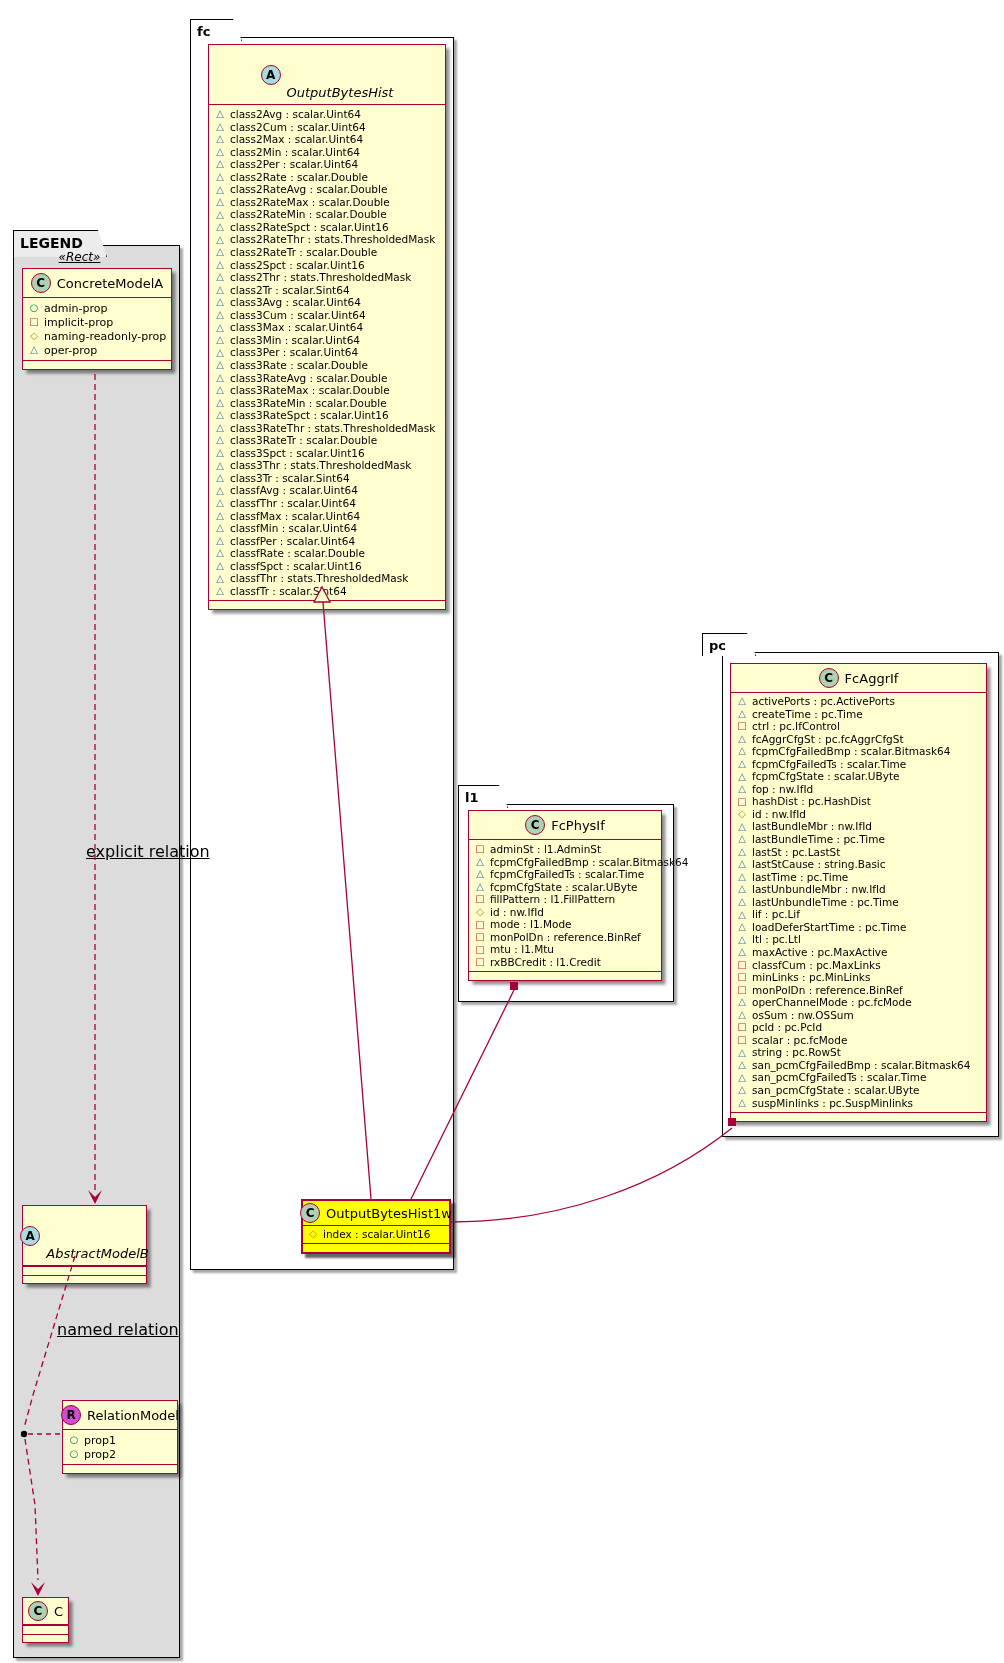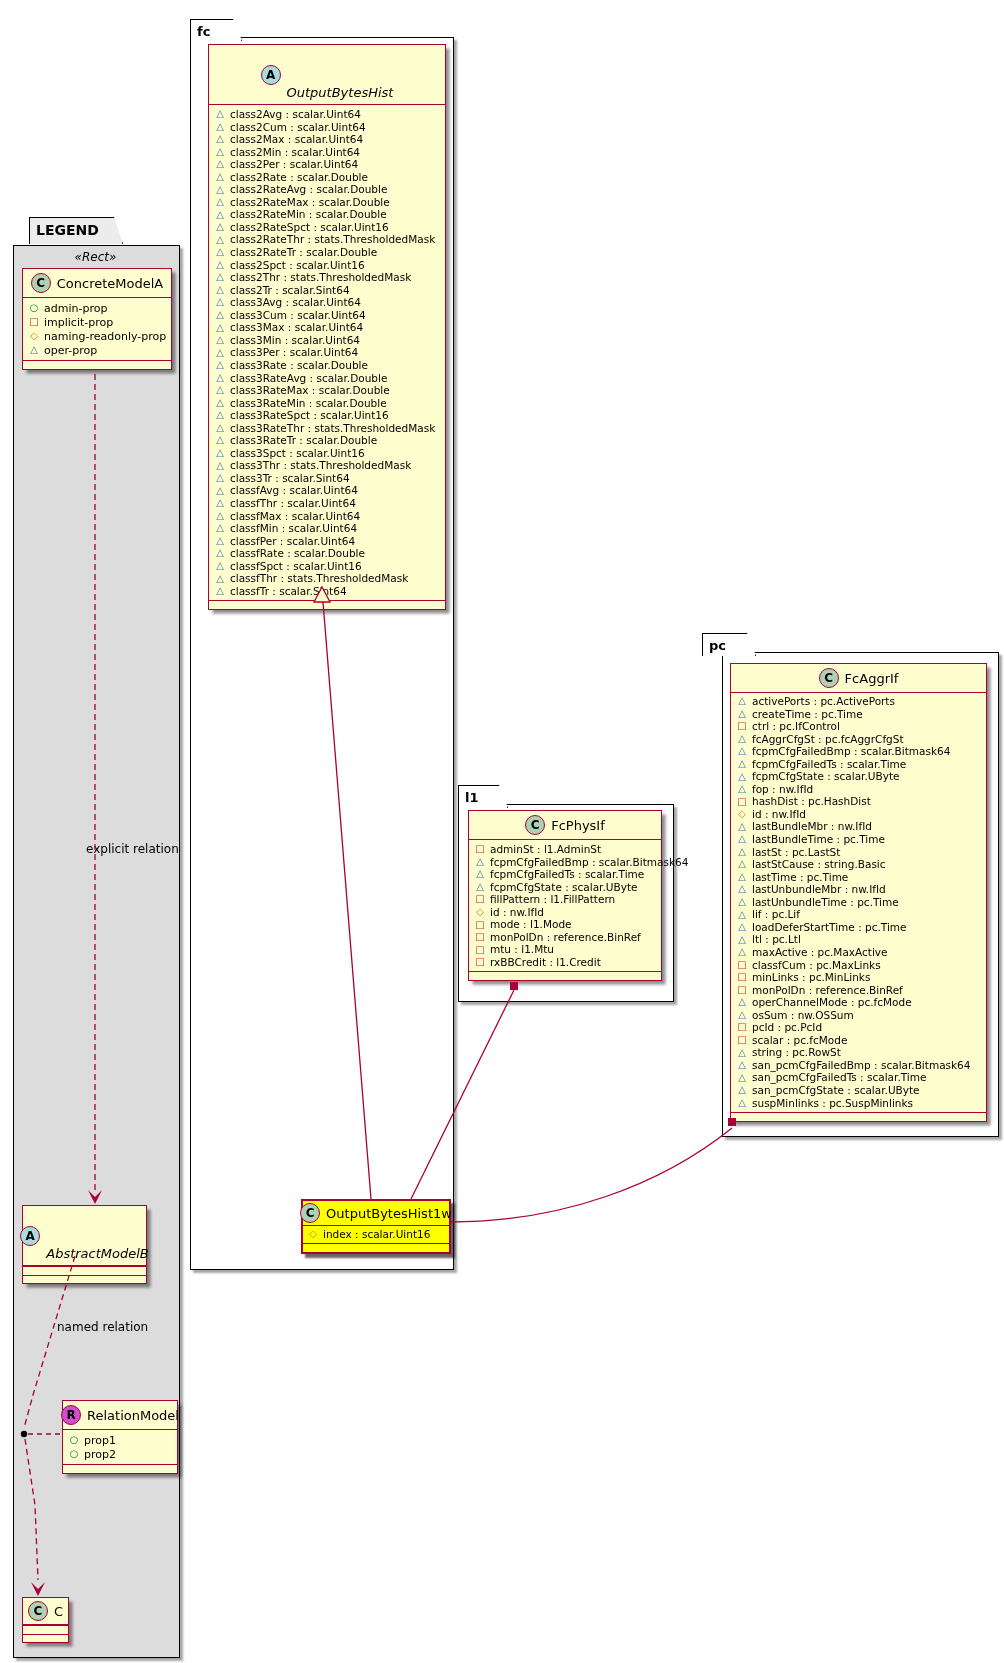--- a/index.html
+++ b/index.html
@@ -55,37 +55,37 @@
   }
   .lg .row { height:14px; font-size:11px; }
   .vis { flex:0 0 12px; font-size:10px; line-height:1; text-align:center; }
   .vis-triangle { color:#4177AF; }
   .vis-square   { color:#C82930; }
   .vis-diamond  { color:#B38D22; }
   .vis-circle   { color:#038048; }
   .empty-sec { border-top:1px solid #A80036; height:8px; }
   .empty-sec + .empty-sec { height:7px; }
   
-  .lbl { position:absolute; font-size:12px; z-index:4; white-space:nowrap; }
+  .lbl { position:absolute; font-size:16px; z-index:4; white-space:nowrap;text-decoration:underline; }
   .stereo {
     position:absolute; font-size:12px; font-style:italic; z-index:4;
     text-align:center;
   }
   
   #wires { position:absolute; left:0; top:0; z-index:5; pointer-events:none; }
 </style>
 </head>
 <body>
 
 <div id="page">
 
-  <div class="pkg-tab gray big" style="left:13px; top:217px; width:74px; height:21px;margin-left:16px;">LEGEND</div>
+  <div class="pkg-tab gray big" style="left:13px; top:230px; width:74px; height:21px;">LEGEND</div>
   <div class="pkg-body gray" style="left:13px; top:245px; width:165px; height:1411px;"></div>
 
-  <div class="stereo" style="left:27px; top:250px; width:137px;">«Rect»</div>
+  <div class="stereo" style="left:11px; top:250px; width:137px;text-decoration:underline;">«Rect»</div>
 
   <div class="cls lg" style="left:22px; top:268px; width:148px;">
     <div class="cls-head">
       <span class="spot spot-c">C</span>
       <span class="cls-name">ConcreteModelA</span>
     </div>
     <div class="attrs">
         <div class="row">
           <span class="vis vis-circle">○</span>
           <span>admin-prop</span>

